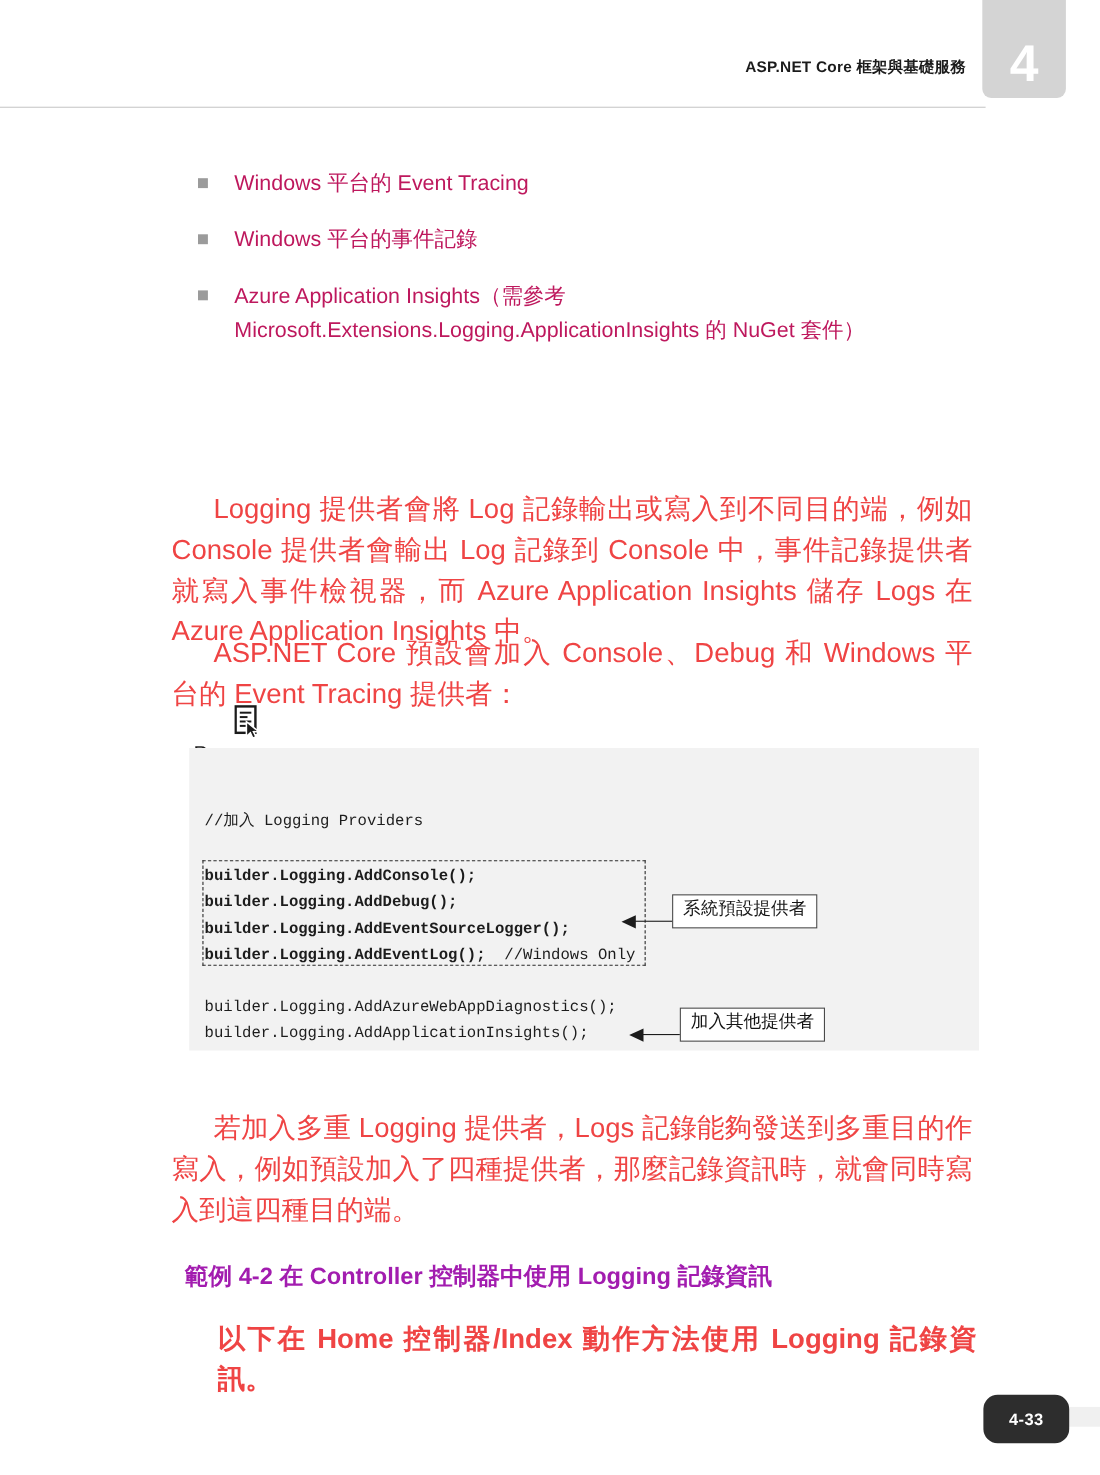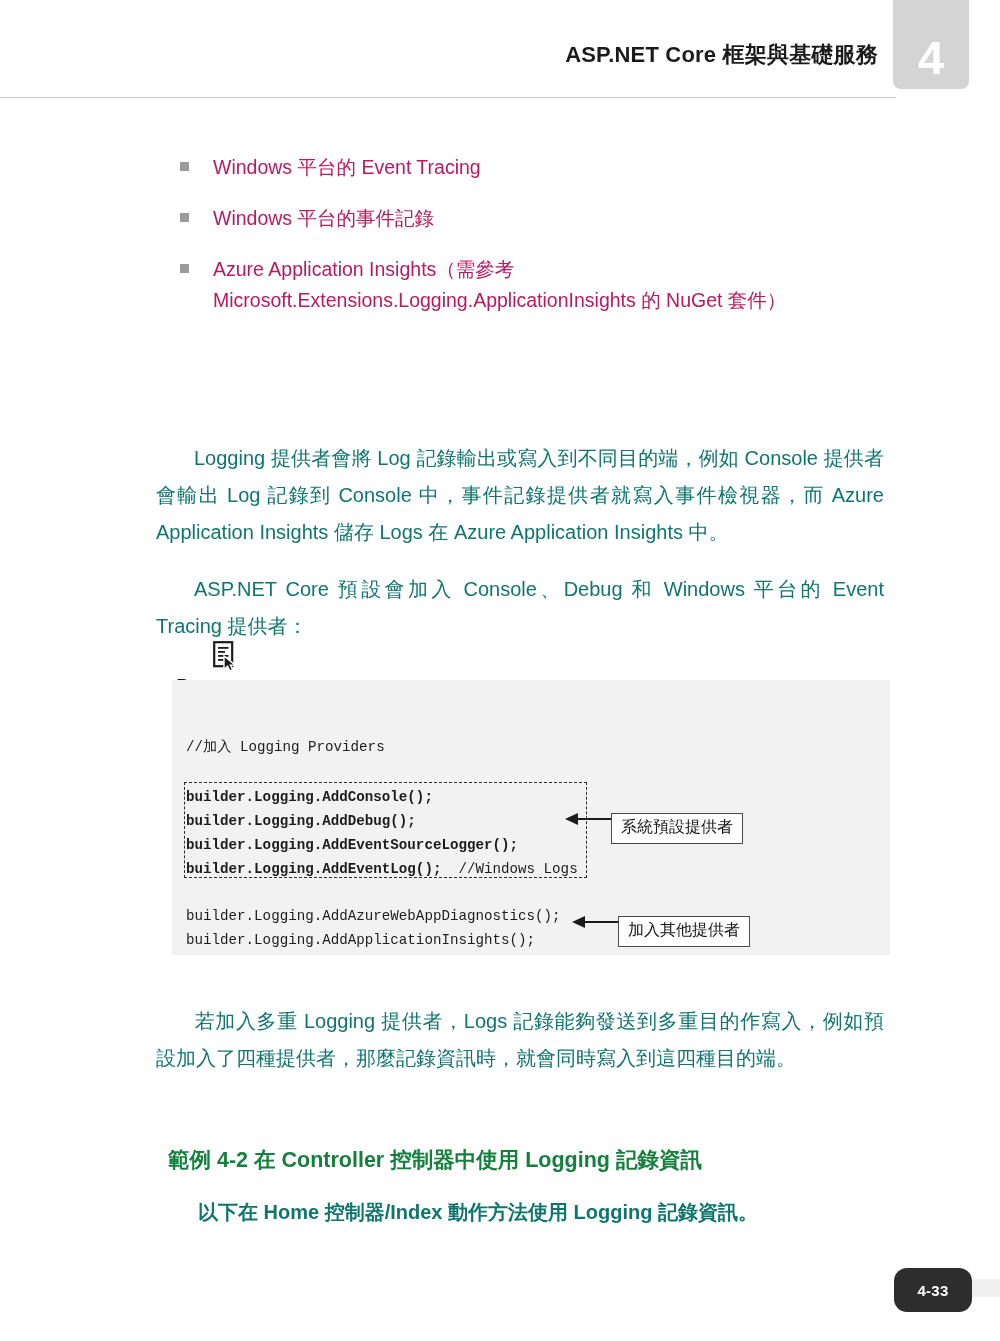--- a/index.html
+++ b/index.html
@@ -28,21 +28,21 @@
     left: 0;
     top: 97px;
     width: 896px;
     height: 1px;
     background: #c9c9c9;
   }
   .header-title {
     position: absolute;
     right: 122px;
     top: 70px;
-    font-size: 22px;
+    font-size: 14px;
     font-weight: bold;
     color: #1b1b1b;
     letter-spacing: 0.2px;
     white-space: nowrap;
     transform: translateY(-100%);
   }
   .chapter-tab {
     position: absolute;
     left: 893px;
     top: -14px;
@@ -93,25 +93,25 @@
     width: 9px;
     height: 9px;
     background: #9b9b9b;
   }
 
   
   .para {
     position: absolute;
     left: 156px;
     width: 728px;
-    font-size: 20px;
+    font-size: 25px;
     line-height: 37px;
     text-align: justify;
     text-justify: inter-character;
-    color: #0f766e;
+    color: #ef4444;
   }
   .para .indent { display: inline-block; width: 38px; }
   #para-providers { top: 420px; }
   #para-defaults  { top: 551px; }
   #para-multi     { top: 983px; }
   #para-example   { top: 1174px; left: 198px; width: 690px; font-weight: bold; }
 
   
   .file-label {
     position: absolute;
@@ -157,21 +157,21 @@
     width: 403px;
     height: 96px;
     border: 1.4px dashed #2b2b2b;
     box-sizing: border-box;
   }
 
   
   .callout {
     position: absolute;
     display: flex;
-    align-items: flex-start;
+    align-items: flex-end;
   }
   .callout-arrow {
     width: 46px;
     height: 12px;
     position: relative;
     flex: 0 0 auto;
   }
   .callout-arrow::before {
     content: "";
     position: absolute;
@@ -204,21 +204,21 @@
   #callout-default { left: 565px; top: 813px; }
   #callout-other   { left: 572px; top: 916px; }
 
   
   .section-heading {
     position: absolute;
     left: 168px;
     top: 1127px;
     font-size: 21.5px;
     font-weight: bold;
-    color: #15803d;
+    color: #a21caf;
     white-space: nowrap;
   }
 
   
   .page-footer {
     position: absolute;
     left: 0;
     top: 1268px;
     width: 1000px;
     height: 40px;
@@ -293,21 +293,21 @@
   </div>
 
   <div class="code-block">
     <div class="dashed-box"></div>
 
     <div class="code-line" style="top:60px">//加入 Logging Providers</div>
 
     <div class="code-line bold" style="top:110px">builder.Logging.AddConsole();</div>
     <div class="code-line bold" style="top:134px">builder.Logging.AddDebug();</div>
     <div class="code-line bold" style="top:158px">builder.Logging.AddEventSourceLogger();</div>
-    <div class="code-line bold" style="top:182px"><span>builder.Logging.AddEventLog();</span><span class="code-comment">  //Windows Logs</span></div>
+    <div class="code-line bold" style="top:182px"><span>builder.Logging.AddEventLog();</span><span class="code-comment">  //Windows Only</span></div>
 
     <div class="code-line" style="top:229px">builder.Logging.AddAzureWebAppDiagnostics();</div>
     <div class="code-line" style="top:253px">builder.Logging.AddApplicationInsights();</div>
   </div>
 
   <div class="callout" id="callout-default">
     <span class="callout-arrow"></span>
     <span class="callout-box">系統預設提供者</span>
   </div>
 

